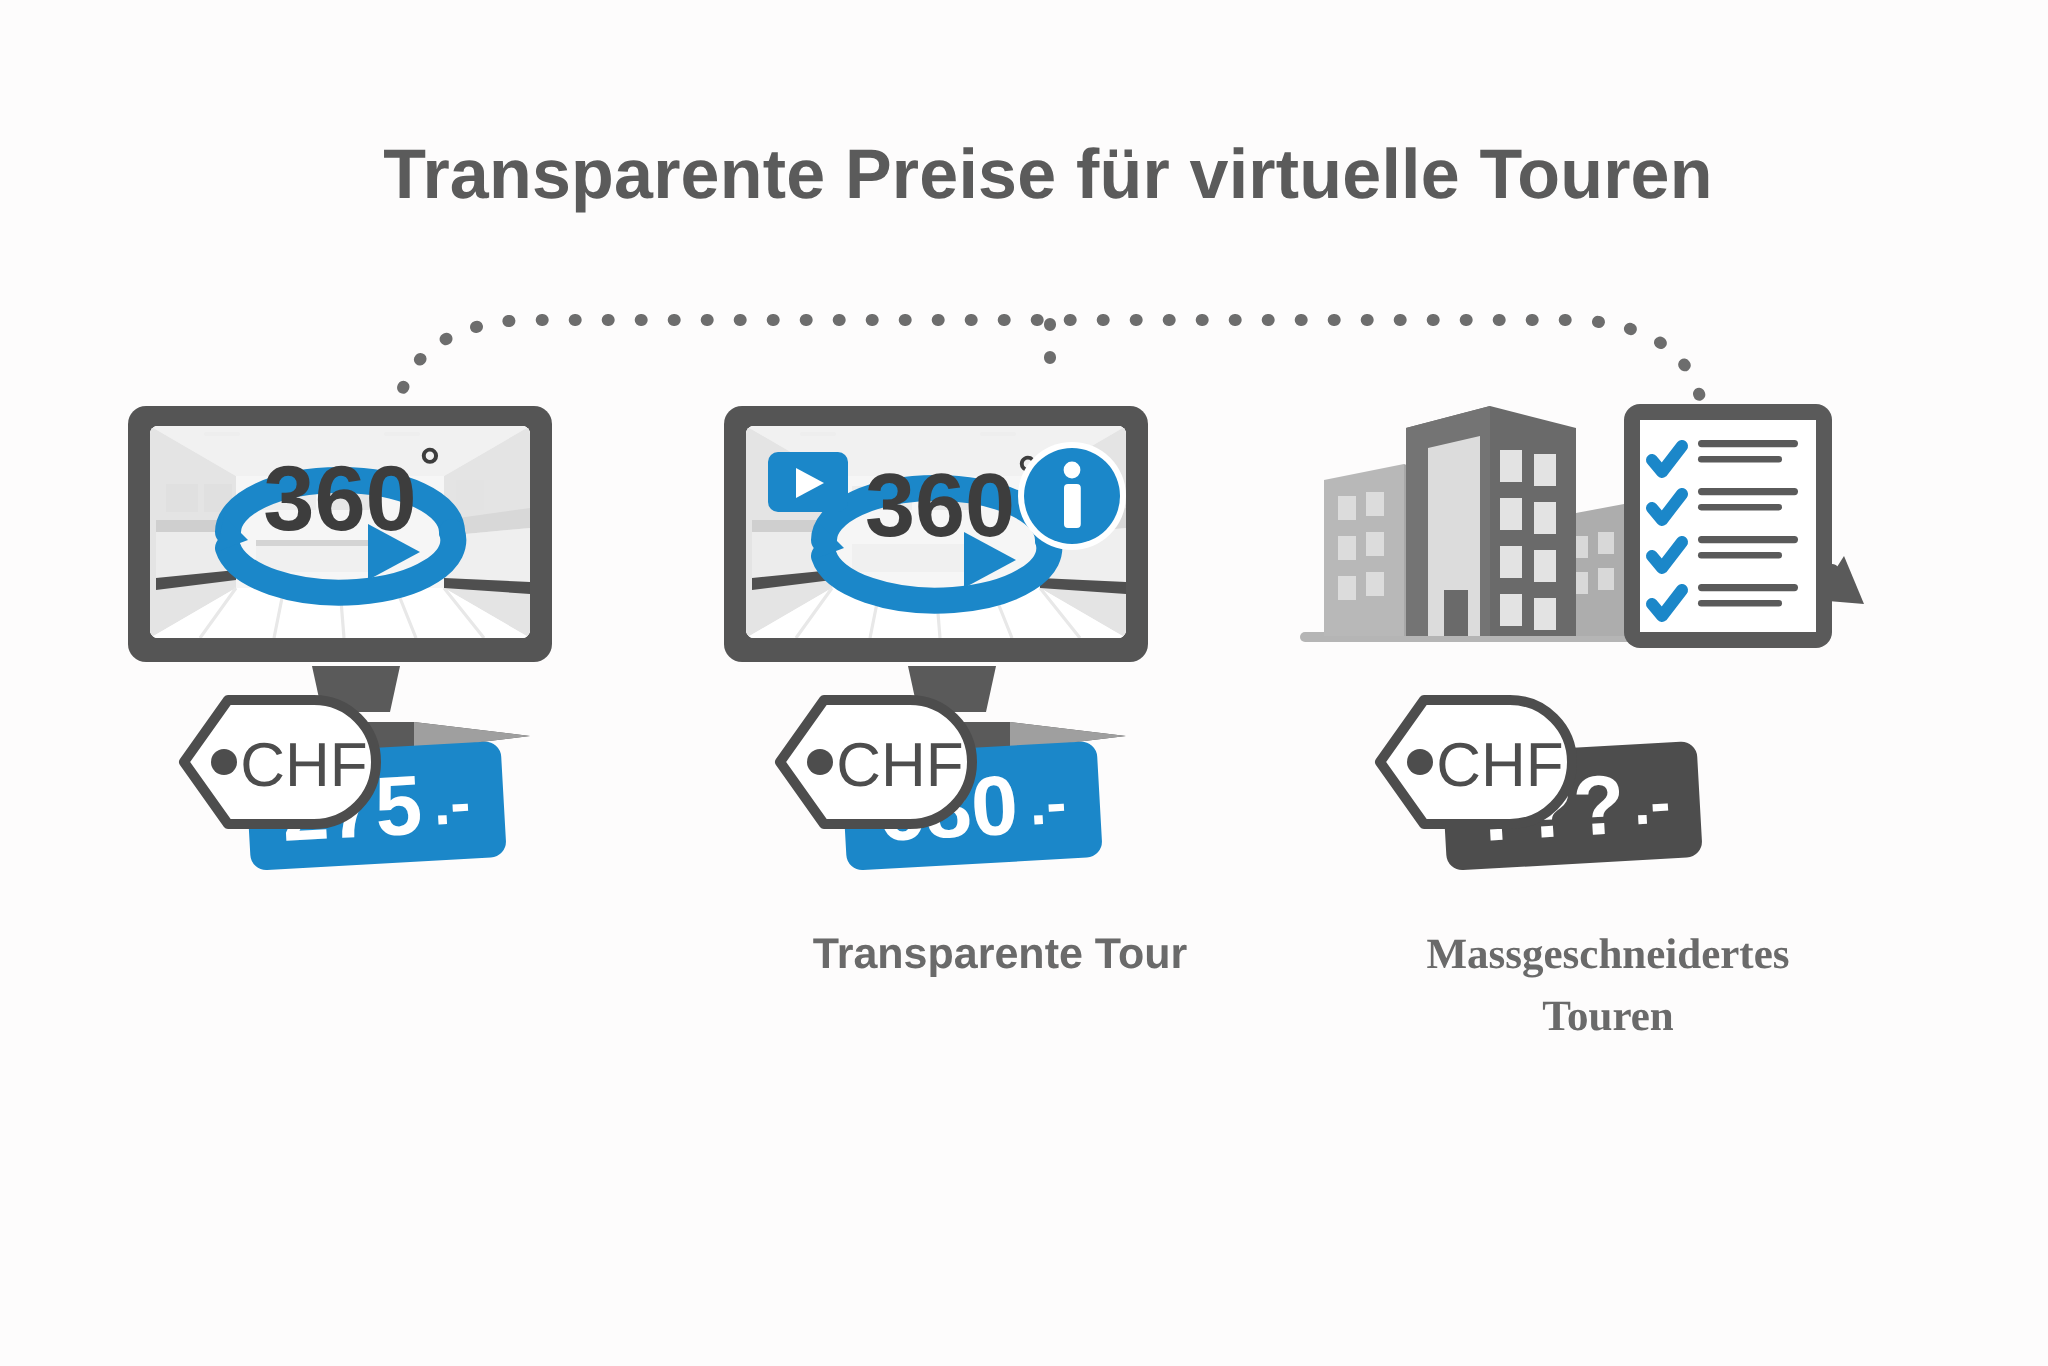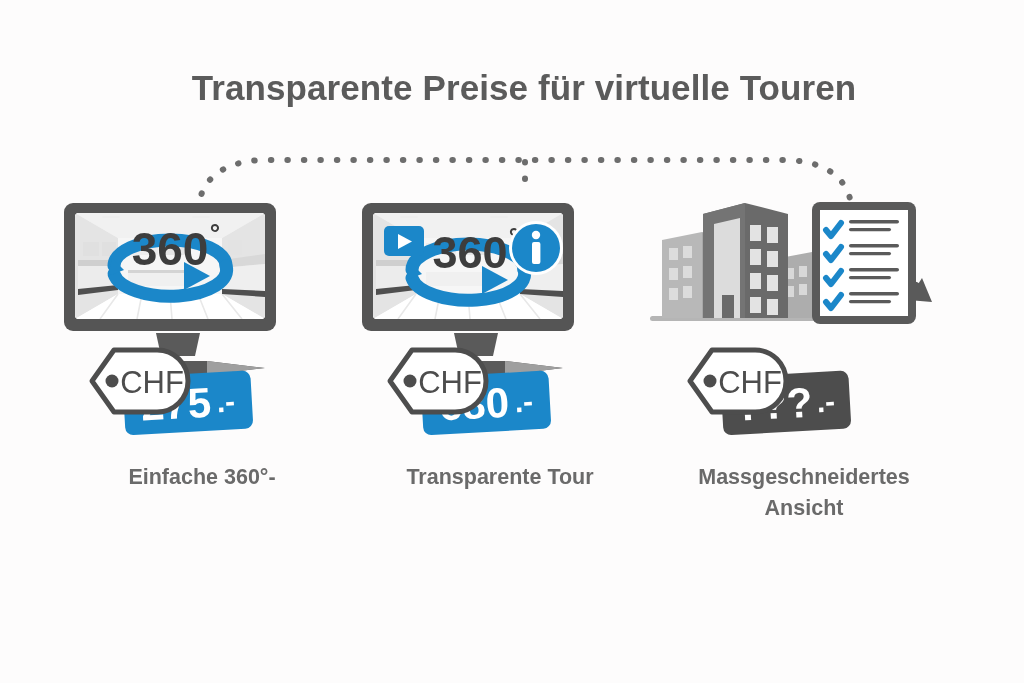--- a/index.html
+++ b/index.html
@@ -70,20 +70,21 @@
     width: 320px;
     text-align: center;
     font-size: 21.5px;
     font-weight: bold;
     color: #6a6a6a;
     line-height: 31px;
   }
   #col-3 .caption {
     width: 340px;
     left: -6px;
+    font-family: Liberation Serif, serif;
   }
 </style>
 </head>
 <body>
 
 <div id="canvas">
 
   <div id="page-title">Transparente Preise für virtuelle Touren</div>
 
   <svg id="connector" viewBox="0 0 670 70">
@@ -157,21 +158,20 @@
       </g>
 
       <g>
         <path d="M72 160 h43 a31 31 0 0 1 0 62 h-43 l-22 -31 z" fill="#ffffff" stroke="#4d4d4d" stroke-width="5" stroke-linejoin="round"></path>
         <circle cx="70" cy="191" r="6.5" fill="#4d4d4d"></circle>
         <text x="110" y="203" font-family="'Liberation Sans', sans-serif" font-size="31" fill="#4d4d4d" text-anchor="middle">CHF</text>
       </g>
     </svg>
 
     <div class="caption">
-      <div>Einfache 360°-</div>
     </div>
   </div>
 
   <div class="column" id="col-2">
 
     <svg class="art" viewBox="0 0 320 265">
       <defs>
         <clipPath id="scr2">
             <rect x="33" y="23" width="190" height="106" rx="4"></rect>
           </clipPath>
@@ -321,17 +321,17 @@
 
       <g>
         <path d="M72 160 h43 a31 31 0 0 1 0 62 h-43 l-22 -31 z" fill="#ffffff" stroke="#4d4d4d" stroke-width="5" stroke-linejoin="round"></path>
         <circle cx="70" cy="191" r="6.5" fill="#4d4d4d"></circle>
         <text x="110" y="203" font-family="'Liberation Sans', sans-serif" font-size="31" fill="#4d4d4d" text-anchor="middle">CHF</text>
       </g>
     </svg>
 
     <div class="caption">
       <div>Massgeschneidertes</div>
-      <div>Ansicht</div>
+      <div>Touren</div>
     </div>
   </div>
 
 </div>
 
 </body></html>

